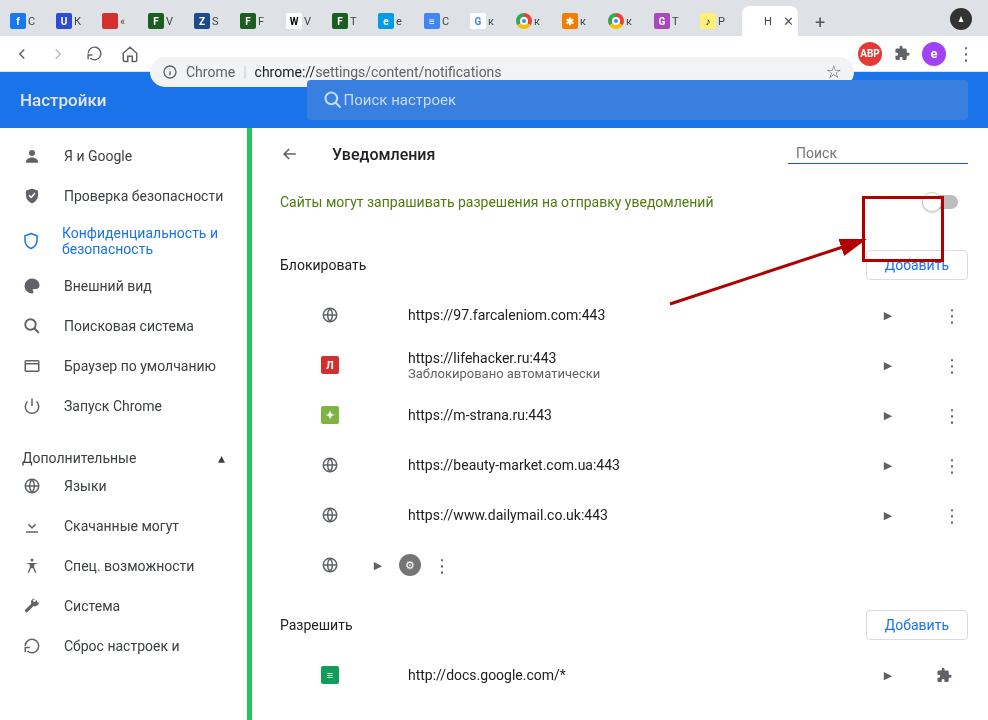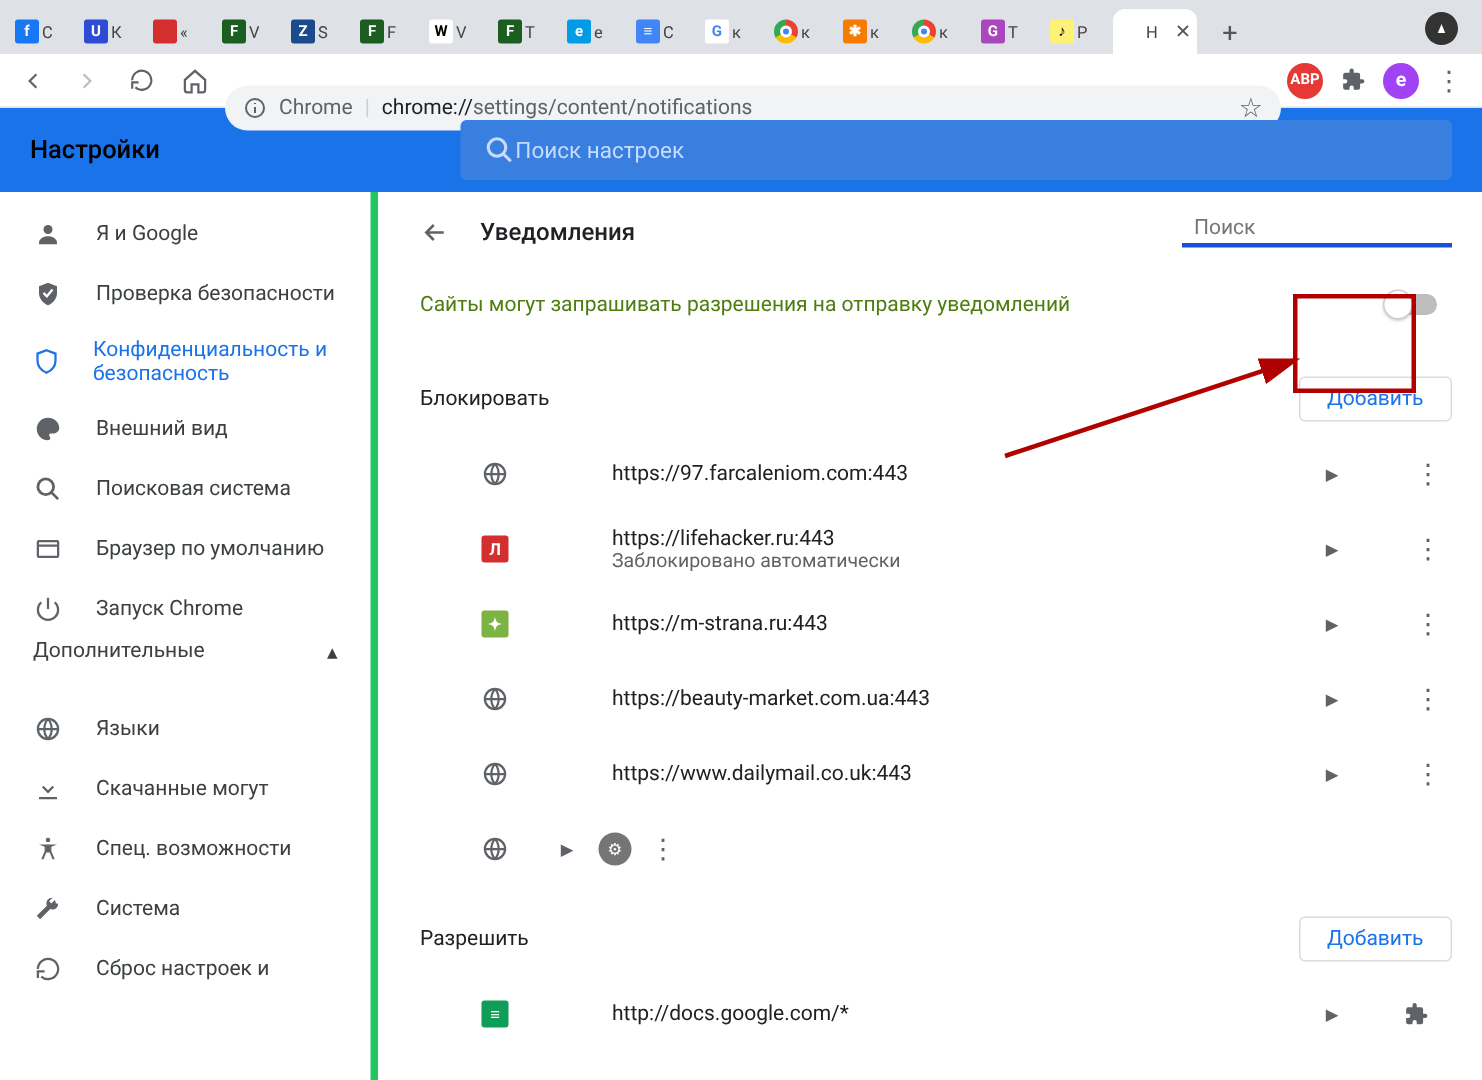--- a/index.html
+++ b/index.html
@@ -24,47 +24,47 @@
 .tb-icon.dim { color:#bdbdbd; }
 .omnibox { flex:1; height:30px; background:#f1f3f4; border-radius:15px; display:flex; align-items:center; padding:0 12px; gap:8px; color:#5f6368; font-size:14px;margin-top:36px; }
 .omnibox .addr { color:#202124; }
 .omnibox .addr .path { color:#5f6368; }
 .ext-badge { width:24px; height:24px; border-radius:50%; display:flex; align-items:center; justify-content:center; font-size:10px; font-weight:bold; color:#fff; }
 .ext-abp { background:#e53935; }
 .ext-avatar { background:#a142f4; font-size:13px; }
 
 
 .settings-header { height:56px; background:#1a73e8; display:flex; align-items:center; padding:0 20px; }
-.settings-title { color:#000000; font-size:17px; font-weight:500; margin-right:200px; }
+.settings-title { color:#e5e5e5; font-size:17px; font-weight:500; margin-right:200px; }
 .search-box { flex:1; max-width:700px; height:40px; background:#397fe0; border-radius:4px; display:flex; align-items:center; padding:0 16px; gap:1px; }
 .search-box input { background:none; border:none; color:#fff; font-size:15px; flex:1; outline:none; }
 .search-box input::placeholder { color:#c7dbff; }
 
 
 .settings-body { display:flex; height:calc(720px - 36px - 36px - 56px); }
 .sidebar { width:252px; overflow-y:auto; border-right:5px solid #22c55e; padding-top:8px; position:relative;}
 .sidebar::-webkit-scrollbar { width:14px; }
 .sidebar::-webkit-scrollbar-thumb { background:#c1c1c1; border-radius:3px; }
 .sidebar::-webkit-scrollbar-track { background:#f1f1f1; }
 .content-wrap { flex:1; display:flex; position:relative; }
 .content { flex:1; padding:16px 20px 0 28px; overflow-y:auto; }
 .content::-webkit-scrollbar { width:14px; }
 .content::-webkit-scrollbar-thumb { background:#c1c1c1; }
 .content::-webkit-scrollbar-track { background:#f1f1f1; }
 
 .nav-item { height:40px; display:flex; align-items:center; padding:0 22px; gap:22px; color:#3c4043; font-size:14px; cursor:pointer; }
 .nav-item.active { color:#1a73e8; }
 .nav-item .nav-ico { width:20px; color:inherit; display:flex; align-items:center; justify-content:center; }
 .nav-item.two-line { height:50px; }
-.nav-section { height:40px; display:flex; align-items:flex-start; justify-content:space-between; padding:0 22px; color:#3c4043; font-size:14px; }
+.nav-section { height:40px; display:flex; align-items:flex-end; justify-content:space-between; padding:0 22px; color:#3c4043; font-size:14px; }
 
 .content-header { display:flex; align-items:center; justify-content:space-between; margin-bottom:30px; }
-.ch-left { display:flex; align-items:center; gap:20px; }
+.ch-left { display:flex; align-items:center; gap:32px; }
 .ch-title { font-size:16px; color:#202124; font-weight:500; }
-.ch-search { display:flex; align-items:flex-end; gap:8px; border-bottom:3px solid #1d4ed8; width:180px; padding-bottom:2px; }
+.ch-search { display:flex; align-items:flex-end; gap:8px; border-bottom:1px solid #1d4ed8; width:180px; padding-bottom:2px; }
 .ch-search input { border:none; outline:none; font-size:14px; flex:1; }
 
 .toggle-row { display:flex; align-items:center; justify-content:space-between; font-size:14px; color:#4d7c0f; margin-bottom:40px; padding-right:10px;}
 .toggle { width:34px; height:14px; background:#bdbdbd; border-radius:7px; position:relative; }
 .toggle::after { content:''; position:absolute; width:18px; height:18px; background:#fff; border:1px solid #ccc; border-radius:50%; top:-3px; left:-2px; box-shadow:0 1px 2px rgba(0,0,0,.2); }
 
 .section-row { display:flex; justify-content:space-between; align-items:center; margin-bottom:10px; }
 .section-label { font-size:14px; color:#202124; }
 .add-btn { padding:6px 18px; border:1px solid #dadce0; border-radius:4px; color:#1a73e8; font-size:14px; background:#fff; cursor:pointer; }
 

